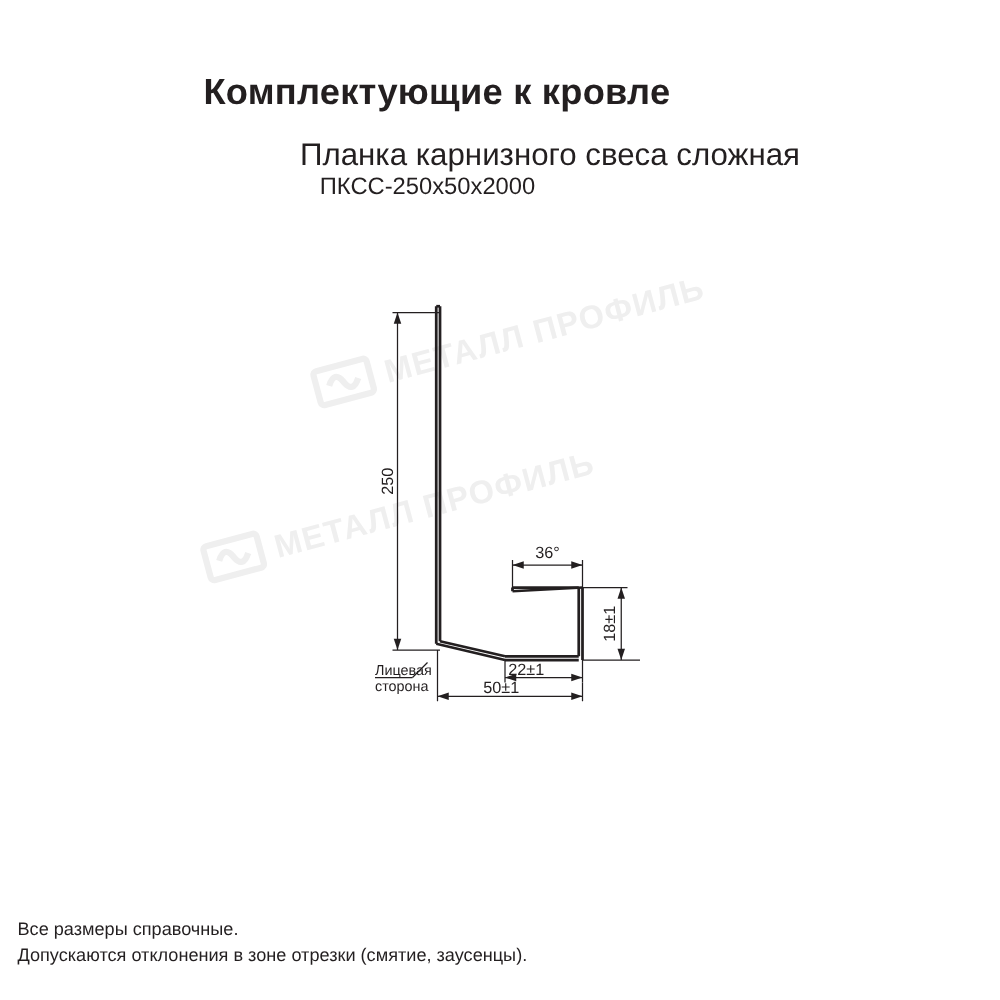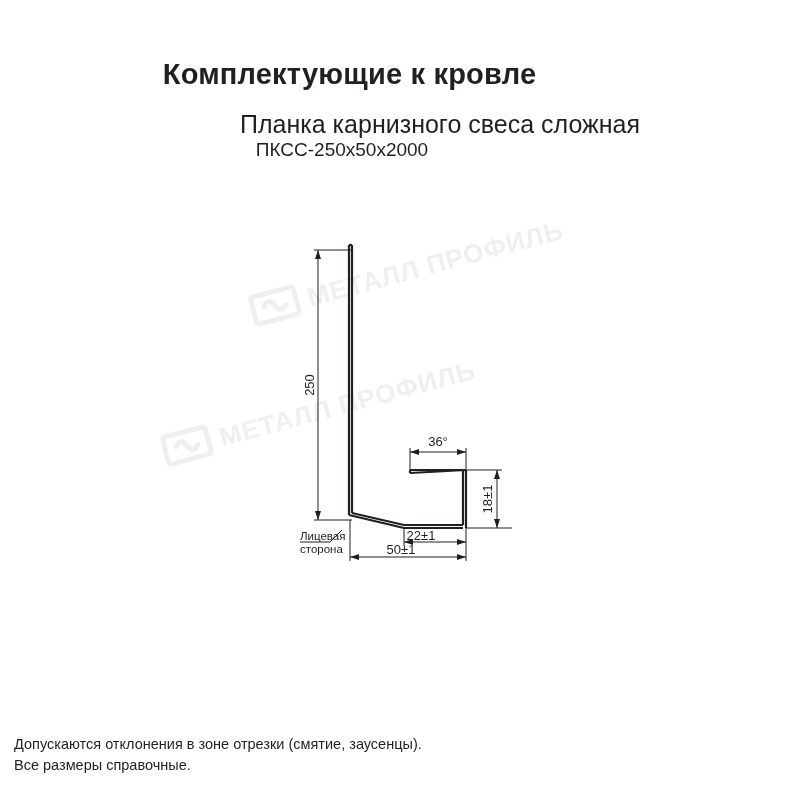--- a/index.html
+++ b/index.html
@@ -169,17 +169,17 @@
         <line x1="342" y1="350" x2="330" y2="362"></line>
         <line x1="330" y1="362" x2="300" y2="362"></line>
       </g>
       <text x="300" y="360" font-size="11.5" fill="#231f20" font-family="Liberation Sans, sans-serif">Лицевая</text>
       <text x="300" y="373" font-size="11.5" fill="#231f20" font-family="Liberation Sans, sans-serif">сторона</text>
 
     </svg>
   </div>
 
   <div class="footnotes">
+    <div>Все размеры справочные.</div>
     <div>Допускаются отклонения в зоне отрезки (смятие, заусенцы).</div>
-    <div>Все размеры справочные.</div>
   </div>
 
 </div>
 
 </body></html>

